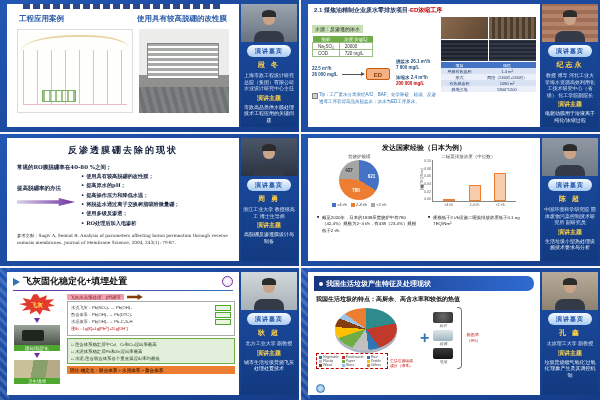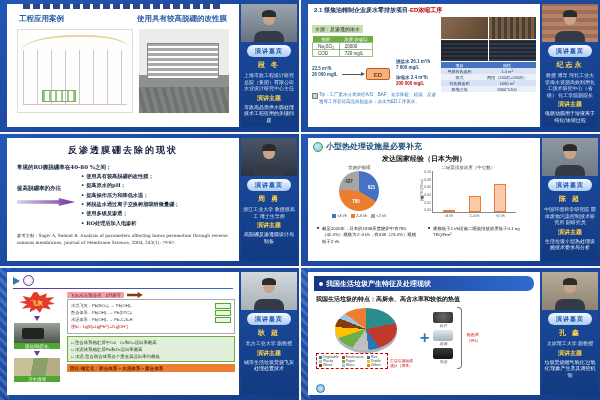--- a/index.html
+++ b/index.html
@@ -314,24 +314,20 @@
       <div class="pill">演讲嘉宾</div>
       <div class="sp-name">周 勇</div>
       <div class="sp-affil">浙江工业大学 教授级高工 博士生导师</div>
       <div class="sp-topic-label">演讲主题</div>
       <div class="sp-topic">高脱硼反渗透膜设计与制备</div>
     </div>
   </div>
 
   <div class="panel">
     <div class="slide slide4">
-      <div class="s4-header">
-        <span class="s4-logo"></span>
-        <span class="s4-title">小型热处理设施是必要补充</span>
-      </div>
       <div class="s4-sub">发达国家经验（日本为例）</div>
       <div class="s4-charts">
         <div class="s4-piewrap">
           <div class="s4-ctitle">焚烧炉规模</div>
           <div class="s4-pie" style="background: conic-gradient(rgb(68, 114, 196) 0deg, rgb(68, 114, 196) 121.632deg, rgb(237, 125, 49) 121.632deg, rgb(237, 125, 49) 274.407deg, rgb(165, 165, 165) 274.407deg, rgb(165, 165, 165) 360deg);">
             <span class="pv pv1">621</span>
             <span class="pv pv2">780</span>
             <span class="pv pv3">437</span>
           </div>
           <div class="s4-legend">
@@ -393,20 +389,21 @@
       <div class="sp-affil">中国环境科学研究院 固体废物污染控制技术研究所 副研究员</div>
       <div class="sp-topic-label">演讲主题</div>
       <div class="sp-topic">生活垃圾小型热处理设施技术要求与分析</div>
     </div>
   </div>
 
   <div class="panel striped">
     <div class="slide slide5">
       <div class="s5-titlerow">
         <i class="tri"></i>
+        <span class="s5-title">飞灰固化稳定化+填埋处置</span>
         <span class="s5-logo"></span>
       </div>
       <div class="s5-underline"></div>
       <div class="s5-body">
         <div class="s5-left">
           <div class="s5-star">飞灰</div>
           <div class="s5-darr"></div>
           <div class="s5-photo1"></div>
           <div class="s5-plabel">固化/稳定化</div>
           <div class="s5-darr"></div>

